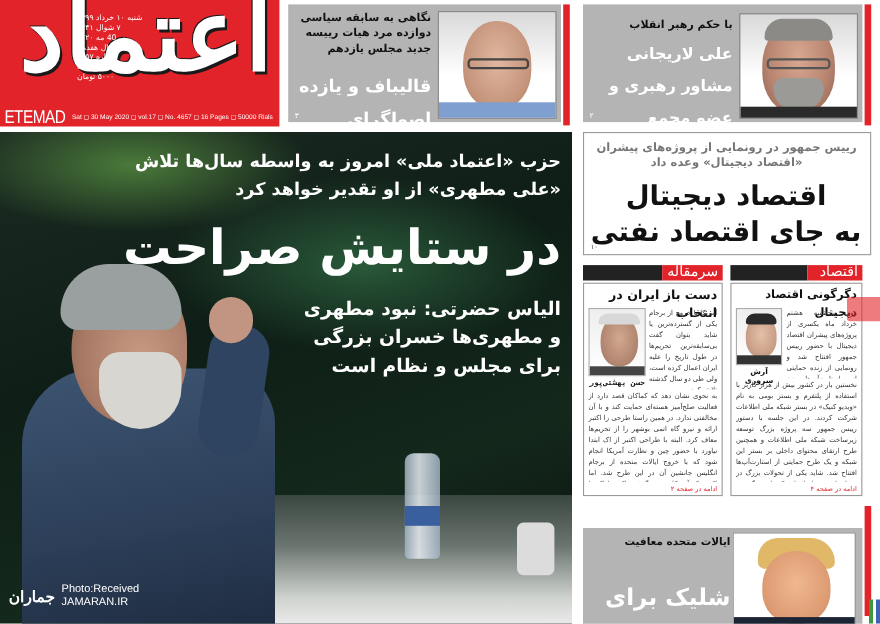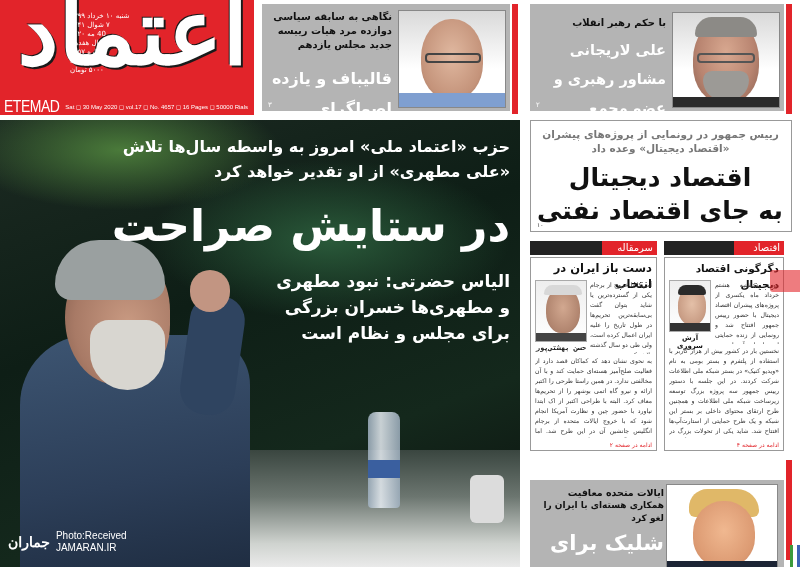--- a/index.html
+++ b/index.html
@@ -51,21 +51,21 @@
 
   
   .digital-box { left: 530px; top: 120px; width: 262px; height: 112px; border: 1px solid #999; background: #ffffff; }
   .digital-kicker { position: absolute; right: 8px; top: 6px; width: 245px; font-size: 10.5px; line-height: 14px; color: #777; font-weight: bold; text-align: center; direction: rtl; }
   .digital-headline { position: absolute; right: 6px; top: 40px; width: 250px; font-size: 25px; line-height: 33px; color: #111; font-weight: bold; text-align: center; direction: rtl; }
   .small-num { font-size: 6px; color: #333; }
 
   .col-box { border: 1px solid #999; background: #fff; }
   .section-bar { height: 14px; display: flex; }
   .section-bar .dark { flex: 1; background: #222; }
-  .section-bar .red { width: 55px; background: #e2242a; color: #fff; font-size: 10px; text-align: right; padding-right: 4px; line-height: 14px; direction: rtl; }
+  .section-bar .red { width: 55px; background: #e2242a; color: #fff; font-size: 13px; text-align: right; padding-right: 4px; line-height: 14px; direction: rtl; }
   .col-title { font-size: 11.5px; line-height: 16px; color: #111; font-weight: bold; direction: rtl; text-align: right; }
   .col-text { font-size: 6.2px; line-height: 10px; color: #333; direction: rtl; text-align: justify; }
   .col-photo { background: linear-gradient(180deg, #eee 0%, #fff 100%); border: 1px solid #aaa; overflow: hidden; }
   .author { font-size: 7px; color: #111; font-weight: bold; direction: rtl; text-align: center; }
   .continue { font-size: 6px; color: #e2242a; direction: rtl; text-align: right; }
 
   .watermark { left: 770px; top: 270px; width: 30px; height: 22px; background: #e2242a; opacity: 0.6; border-radius: 3px 0 0 3px; }
   .flag-stripe { position: absolute; left: 790px; top: 545px; width: 10px; height: 22px; background: linear-gradient(90deg, #3c9a3c 0 33%, #fff 33% 66%, #3c63b5 66% 100%); }
 </style>
 </head>
@@ -211,21 +211,20 @@
 <div class="abs watermark"></div>
 
 <div class="abs teaser" style="left:530px; top:480px; width:254px; height:100px;">
   <div class="abs teaser-photo" style="left:136px; top:4px; width:112px; height:94px; background:#ffffff;">
     <div class="abs" style="left:22px; top:4px; width:70px; height:28px; background:#e0b868; border-radius:30px 36px 10px 10px;"></div>
     <div class="face" style="left:26px; top:16px; width:62px; height:66px; background: radial-gradient(ellipse at 50% 45%, #f0b890 0%, #dc9a72 70%, #b87a58 100%);"></div>
     <div class="abs" style="left:0; top:76px; width:112px; height:18px; background:#1c2434;"></div>
   </div>
   <div class="abs rtl" style="right:120px; top:6px; width:130px;">
     <div class="teaser-kicker" style="font-size:9.5px; line-height:13px;">ایالات متحده معافیت</div>
-    <div class="teaser-kicker" style="font-size:9px; line-height:13px;">همکاری هسته‌ای با ایران را لغو کرد</div>
   </div>
   <div class="abs rtl" style="right:120px; top:38px; width:130px;">
     <div class="teaser-headline" style="font-size:21px; line-height:28px;">شلیک برای</div>
     <div class="teaser-headline" style="font-size:21px; line-height:28px;">نابودی برجام</div>
   </div>
   <div class="abs page-num" style="left:6px; bottom:2px;">۲</div>
 </div>
 <div class="abs red-bar" style="left:786px; top:460px; width:6px; height:100px;"></div>
 <div class="flag-stripe"></div>
 

